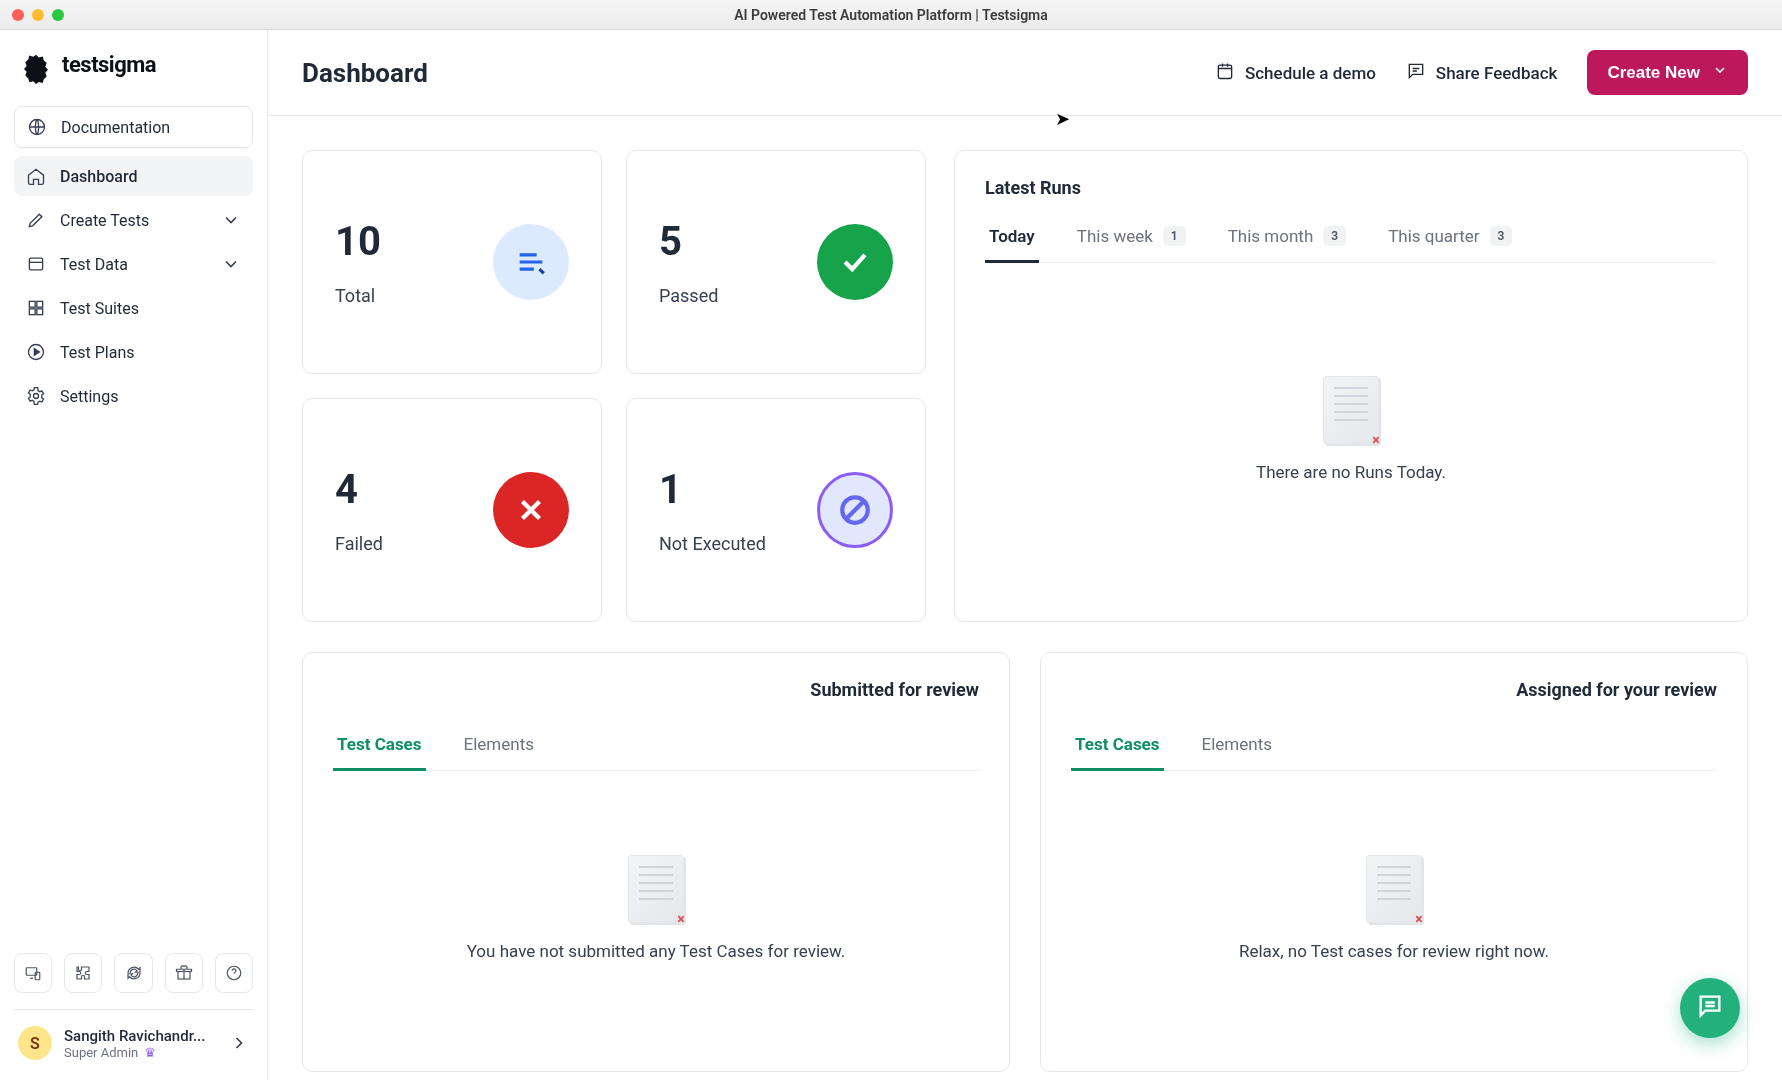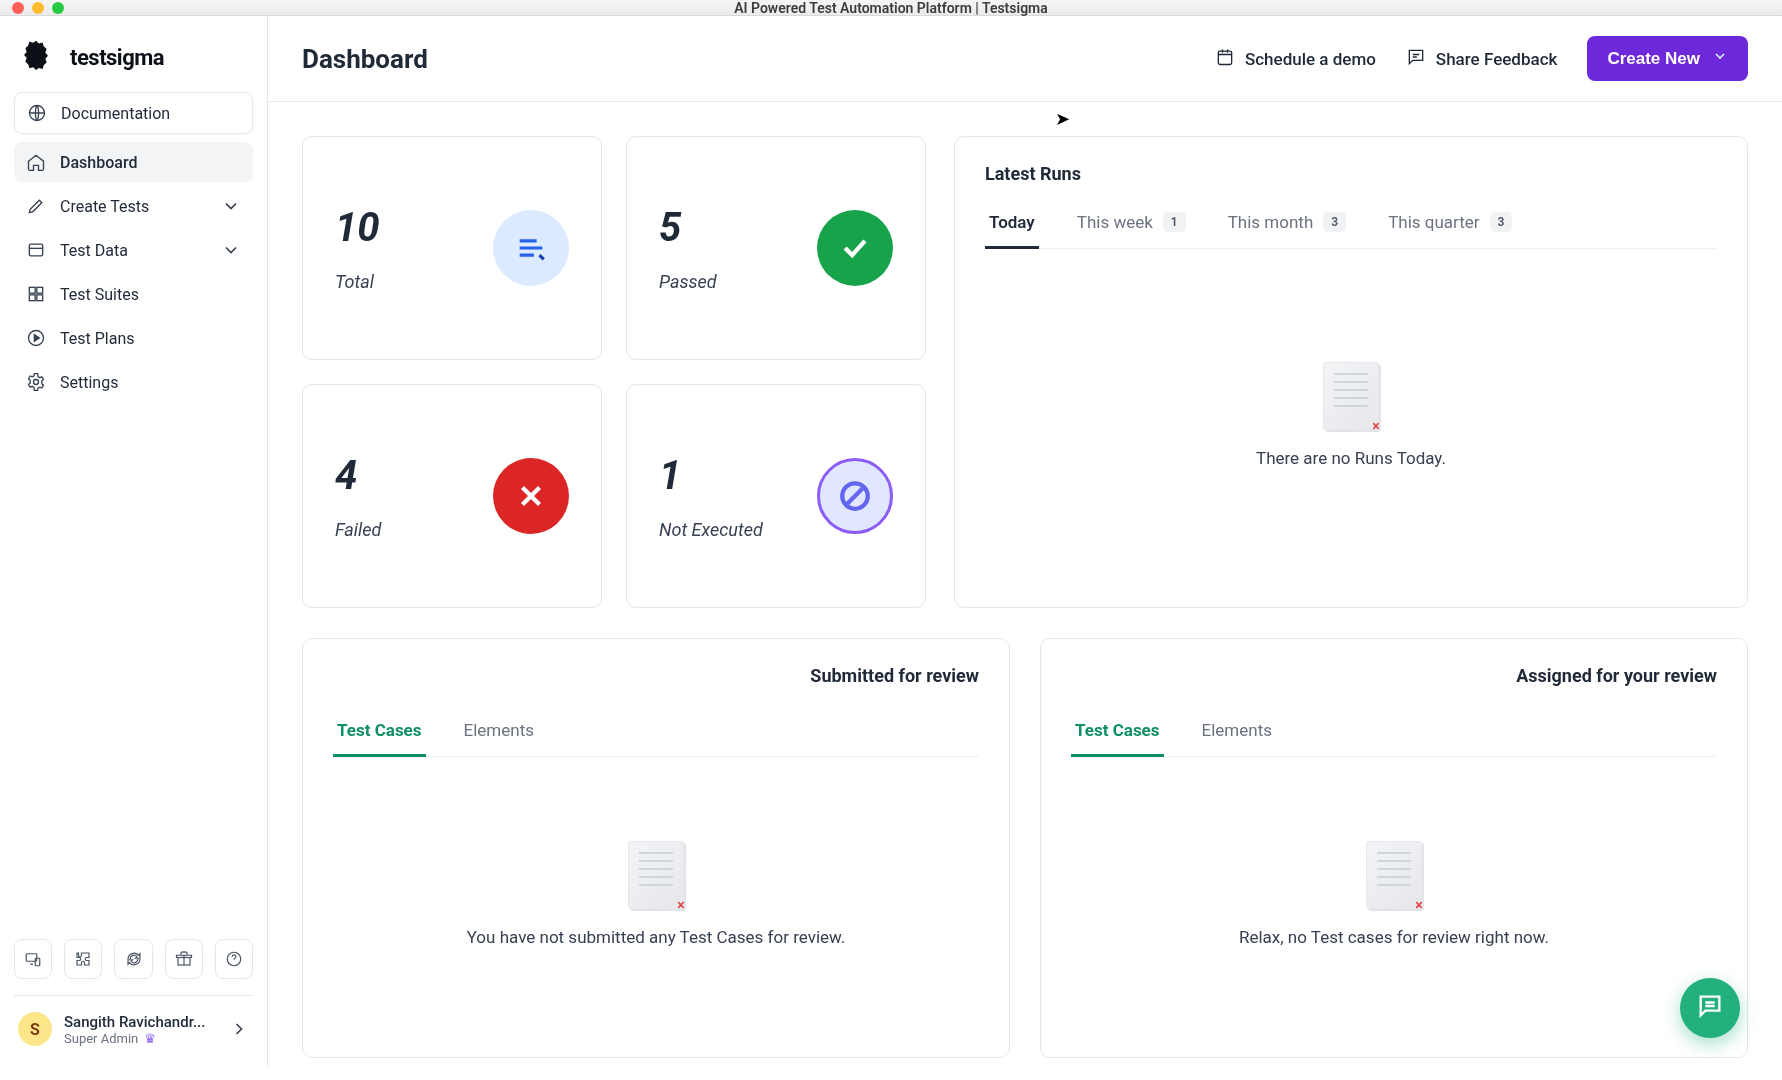--- a/index.html
+++ b/index.html
@@ -1,29 +1,29 @@
 <!DOCTYPE html>
 <html><head>
 <meta charset="utf-8">
 <style>
   * { box-sizing: border-box; margin: 0; padding: 0; }
   html, body { width: 1782px; height: 1080px; font-family: -apple-system, BlinkMacSystemFont, "Segoe UI", Roboto, sans-serif; color: #1f2937; background: #fff; }
   
   
-  .titlebar { height: 16px; background: linear-gradient(#f5f5f5,#ecebeb); border-bottom: 1px solid #d9d9d9; display:flex; align-items:center; padding: 0 12px; position:relative; }
+  .titlebar { height: 30px; background: linear-gradient(#f5f5f5,#ecebeb); border-bottom: 1px solid #d9d9d9; display:flex; align-items:center; padding: 0 12px; position:relative; }
   .traffic { display:flex; gap:8px; }
   .dot { width:12px; height:12px; border-radius:50%; }
   .dot.red { background:#ff5f57; } .dot.yellow { background:#febc2e; } .dot.green { background:#28c840; }
   .win-title { position:absolute; left:50%; transform:translateX(-50%); font-size:14px; font-weight:600; color:#3c3c3c; }
 
   .app { display:flex; height: calc(100% - 30px); }
 
   
   .sidebar { width: 268px; background:#fff; border-right:1px solid #e5e7eb; display:flex; flex-direction:column; padding: 14px 14px 18px 14px; }
-  .logo-row { display:flex; align-items:flex-end; gap:18px; padding: 8px 6px 22px 6px; }
+  .logo-row { display:flex; align-items:flex-start; gap:10px; padding: 8px 6px 22px 6px; }
   .logo-shape { width:32px; height:32px; display:flex; align-items:center; justify-content:center; }
   .logo-shape svg path { fill:#0d1117; }
   .logo-text { font-size:22px; font-weight:700; letter-spacing: -0.5px; color:#0d1117; }
 
   .nav { display:flex; flex-direction:column; gap:4px; }
   .nav-item { display:flex; align-items:center; gap:14px; padding:10px 12px; border-radius:8px; font-size:16px; color:#1f2937; cursor:pointer; position:relative; }
   .nav-item.doc { border:1px solid #e5e7eb; box-shadow: 0 1px 2px rgba(0,0,0,0.04); margin-bottom:4px; }
   .nav-item.active { background:#f3f4f6; font-weight:500; }
   .nav-item .chev { margin-left:auto; }
   .nav-icon { width:20px; height:20px; display:inline-flex; align-items:center; justify-content:center; color:#374151; }
@@ -41,29 +41,29 @@
   .user-role { font-size:13px; color:#6b7280; display:flex; align-items:center; gap:6px; }
   .crown { color:#8b5cf6; }
 
   
   .main { flex:1; display:flex; flex-direction:column; background:#fff; overflow:auto; }
   .header { display:flex; align-items:center; padding: 20px 34px; border-bottom:1px solid #e5e7eb; gap:16px; }
   .page-title { font-size:26px; font-weight:700; }
   .header-actions { margin-left:auto; display:flex; align-items:center; gap:30px; }
   .hdr-link { display:flex; align-items:center; gap:10px; font-size:17px; font-weight:500; color:#1f2937; cursor:pointer;text-align:right; }
   .hdr-link svg { width:20px; height:20px; }
-  .btn-primary { background:#6d28d9; color:#fff; font-size:17px; font-weight:600; padding:12px 20px; border:none; border-radius:8px; display:flex; align-items:center; gap:12px; cursor:pointer; }
+  .btn-primary { background:#be185d; color:#fff; font-size:17px; font-weight:600; padding:12px 20px; border:none; border-radius:8px; display:flex; align-items:center; gap:12px; cursor:pointer; }
   .btn-primary .chev-down { color:#d1f5e8; }
 
   .content { padding: 34px; display:flex; flex-direction:column; gap:30px; }
 
   .row1 { display:flex; gap:28px; }
   .stats-grid { display:grid; grid-template-columns: 300px 300px; grid-template-rows: 224px 224px; gap:24px; }
   .stat-card { border:1px solid #e5e7eb; border-radius:10px; padding: 46px 32px; display:flex; align-items:center; justify-content:space-between; }
-  .stat-left { display:flex; flex-direction:column; gap:20px;font-style:italic; }
+  .stat-left { display:flex; flex-direction:column; gap:20px; }
   .stat-num { font-size:40px; font-weight:700; }
   .stat-lbl { font-size:18px; color:#374151; }
   .stat-icon { width:76px; height:76px; border-radius:50%; display:flex; align-items:center; justify-content:center; }
   .stat-icon svg { width:34px; height:34px; }
   .ic-total { background:#dbeafe; color:#2563eb; }
   .ic-passed { background:#16a34a; color:#fff; }
   .ic-failed { background:#dc2626; color:#fff; }
   .ic-notexec { background:#e0e7ff; color:#6366f1; border:3px solid #8b5cf6; }
 
   .latest-runs { flex:1; border:1px solid #e5e7eb; border-radius:10px; padding:26px 30px; display:flex; flex-direction:column; }

